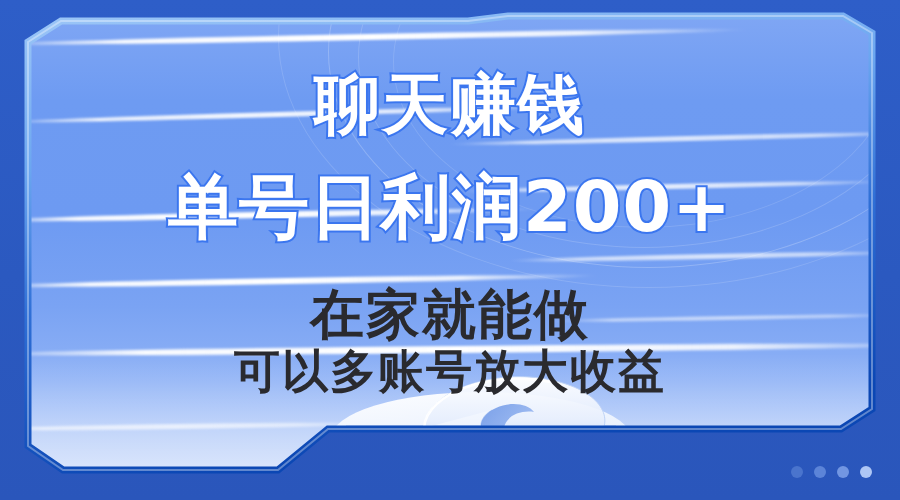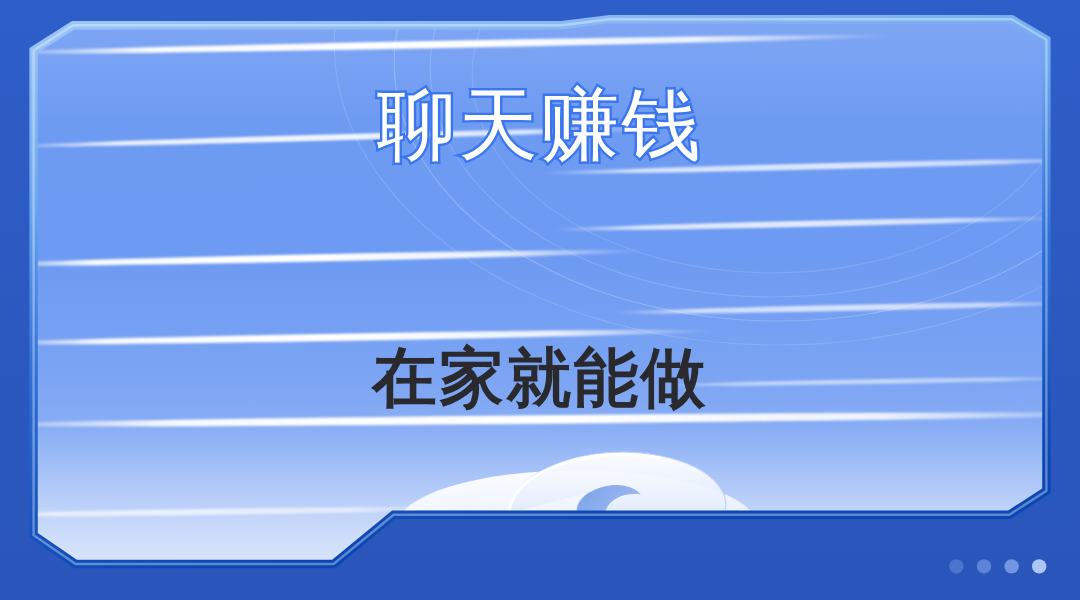--- a/index.html
+++ b/index.html
@@ -137,21 +137,21 @@
     align-items: center;
     pointer-events: none;
   }
   .headline-1 {
     position: absolute;
     left: 0; right: 0;
     top: 72px;
     text-align: center;
     font-size: 66px;
     line-height: 1;
-    font-weight: 400;
+    font-weight: 700;
     letter-spacing: 2px;
     color: #ffffff;
     -webkit-text-stroke: 4px #3b76ef;
     paint-order: stroke fill;
     font-family: "DejaVu Sans", "Liberation Sans", sans-serif;
   }
   .headline-2 {
     position: absolute;
     left: 0; right: 0;
     top: 172px;
@@ -286,21 +286,23 @@
           <stop offset="100%" stop-color="#0b47b4"></stop>
         </linearGradient>
       </defs>
       <polygon points="0,26 33,5 440,5 480,0 815,0 844,17 844,393 813,413 300,413 250,454 35,454 0,430" fill="none" stroke="url(#frameStroke)" stroke-width="7" stroke-linejoin="miter"></polygon>
       <polygon points="0,26 33,5 440,5 480,0 815,0 844,17 844,393 813,413 300,413 250,454 35,454 0,430" fill="none" stroke="#ffffff" stroke-opacity="0.35" stroke-width="2"></polygon>
     </svg>
   </div>
 
   <div class="copy">
     <div class="headline-1" style="color: rgb(255, 255, 255); -webkit-text-stroke: 4px rgb(59, 118, 239);">聊天赚钱</div>
+    <div class="headline-2" style="color: rgb(255, 255, 255); -webkit-text-stroke: 4px rgb(59, 118, 239);">单号日利润200+</div>
     <div class="sub-1" style="color: rgb(42, 42, 46);">在家就能做</div>
+    <div class="sub-2" style="color: rgb(42, 42, 46);">可以多账号放大收益</div>
   </div>
 
   <div class="pager">
     <span class="dot" style="background: rgb(74, 116, 205);"></span>
     <span class="dot" style="background: rgb(92, 132, 216);"></span>
     <span class="dot" style="background: rgb(114, 150, 226);"></span>
     <span class="dot" style="background: rgb(174, 198, 245);"></span>
   </div>
 
 </div>

